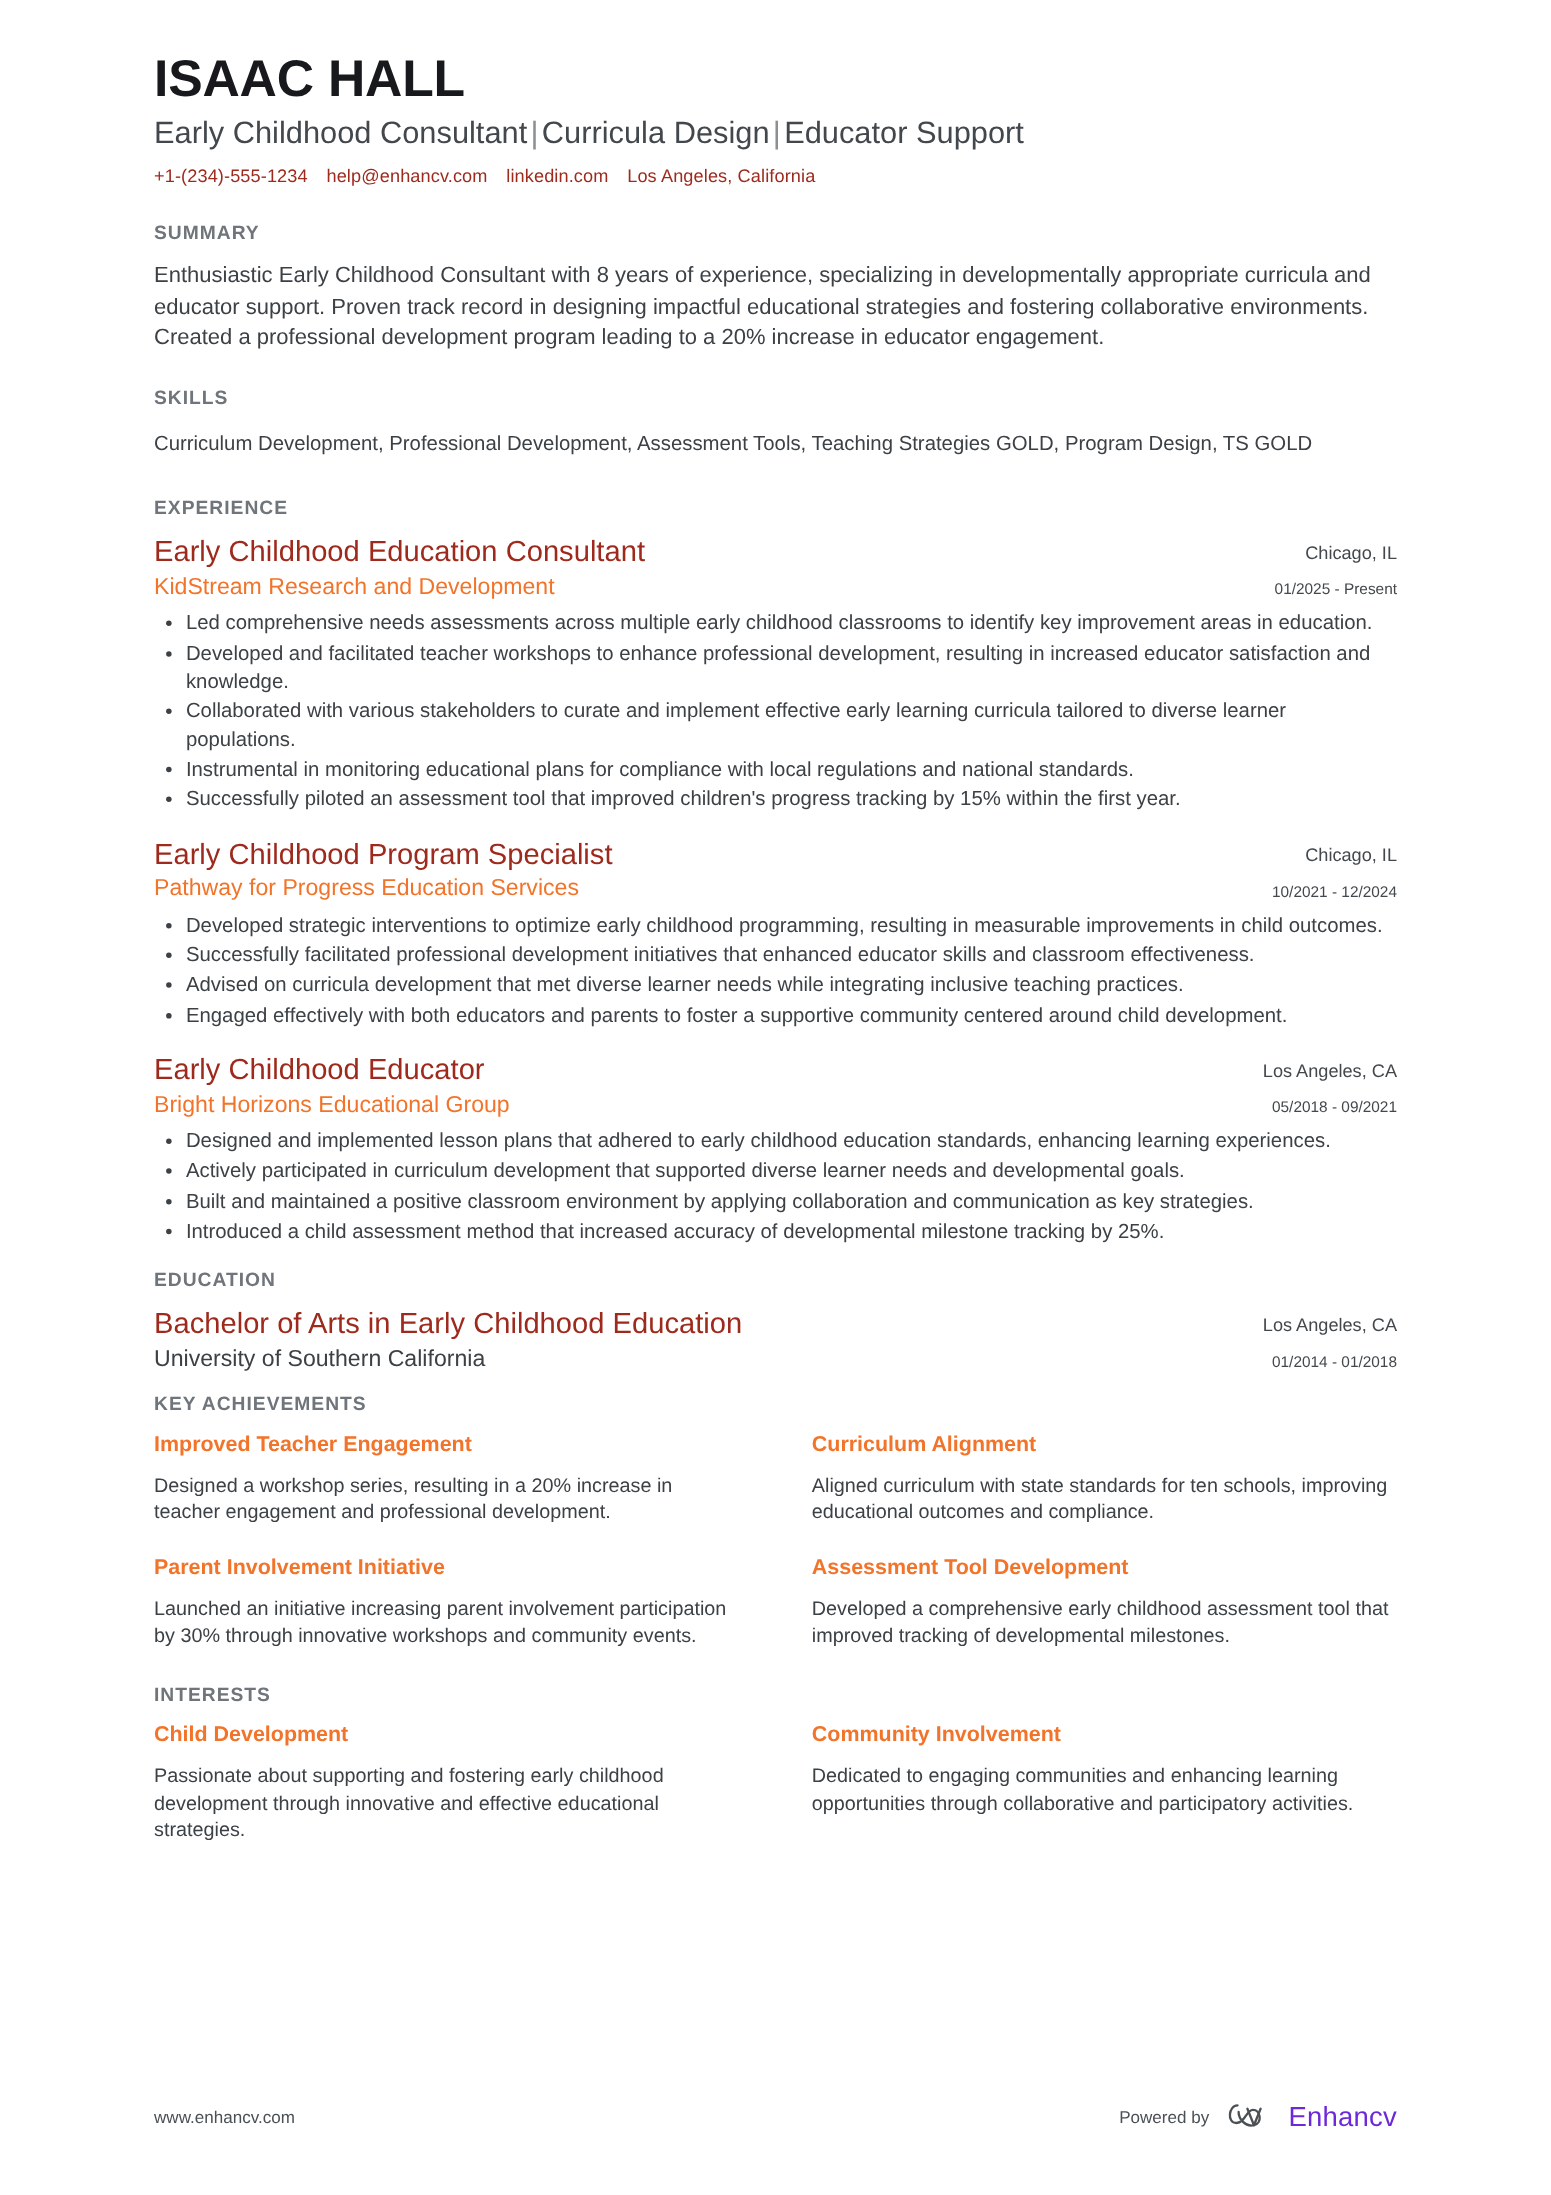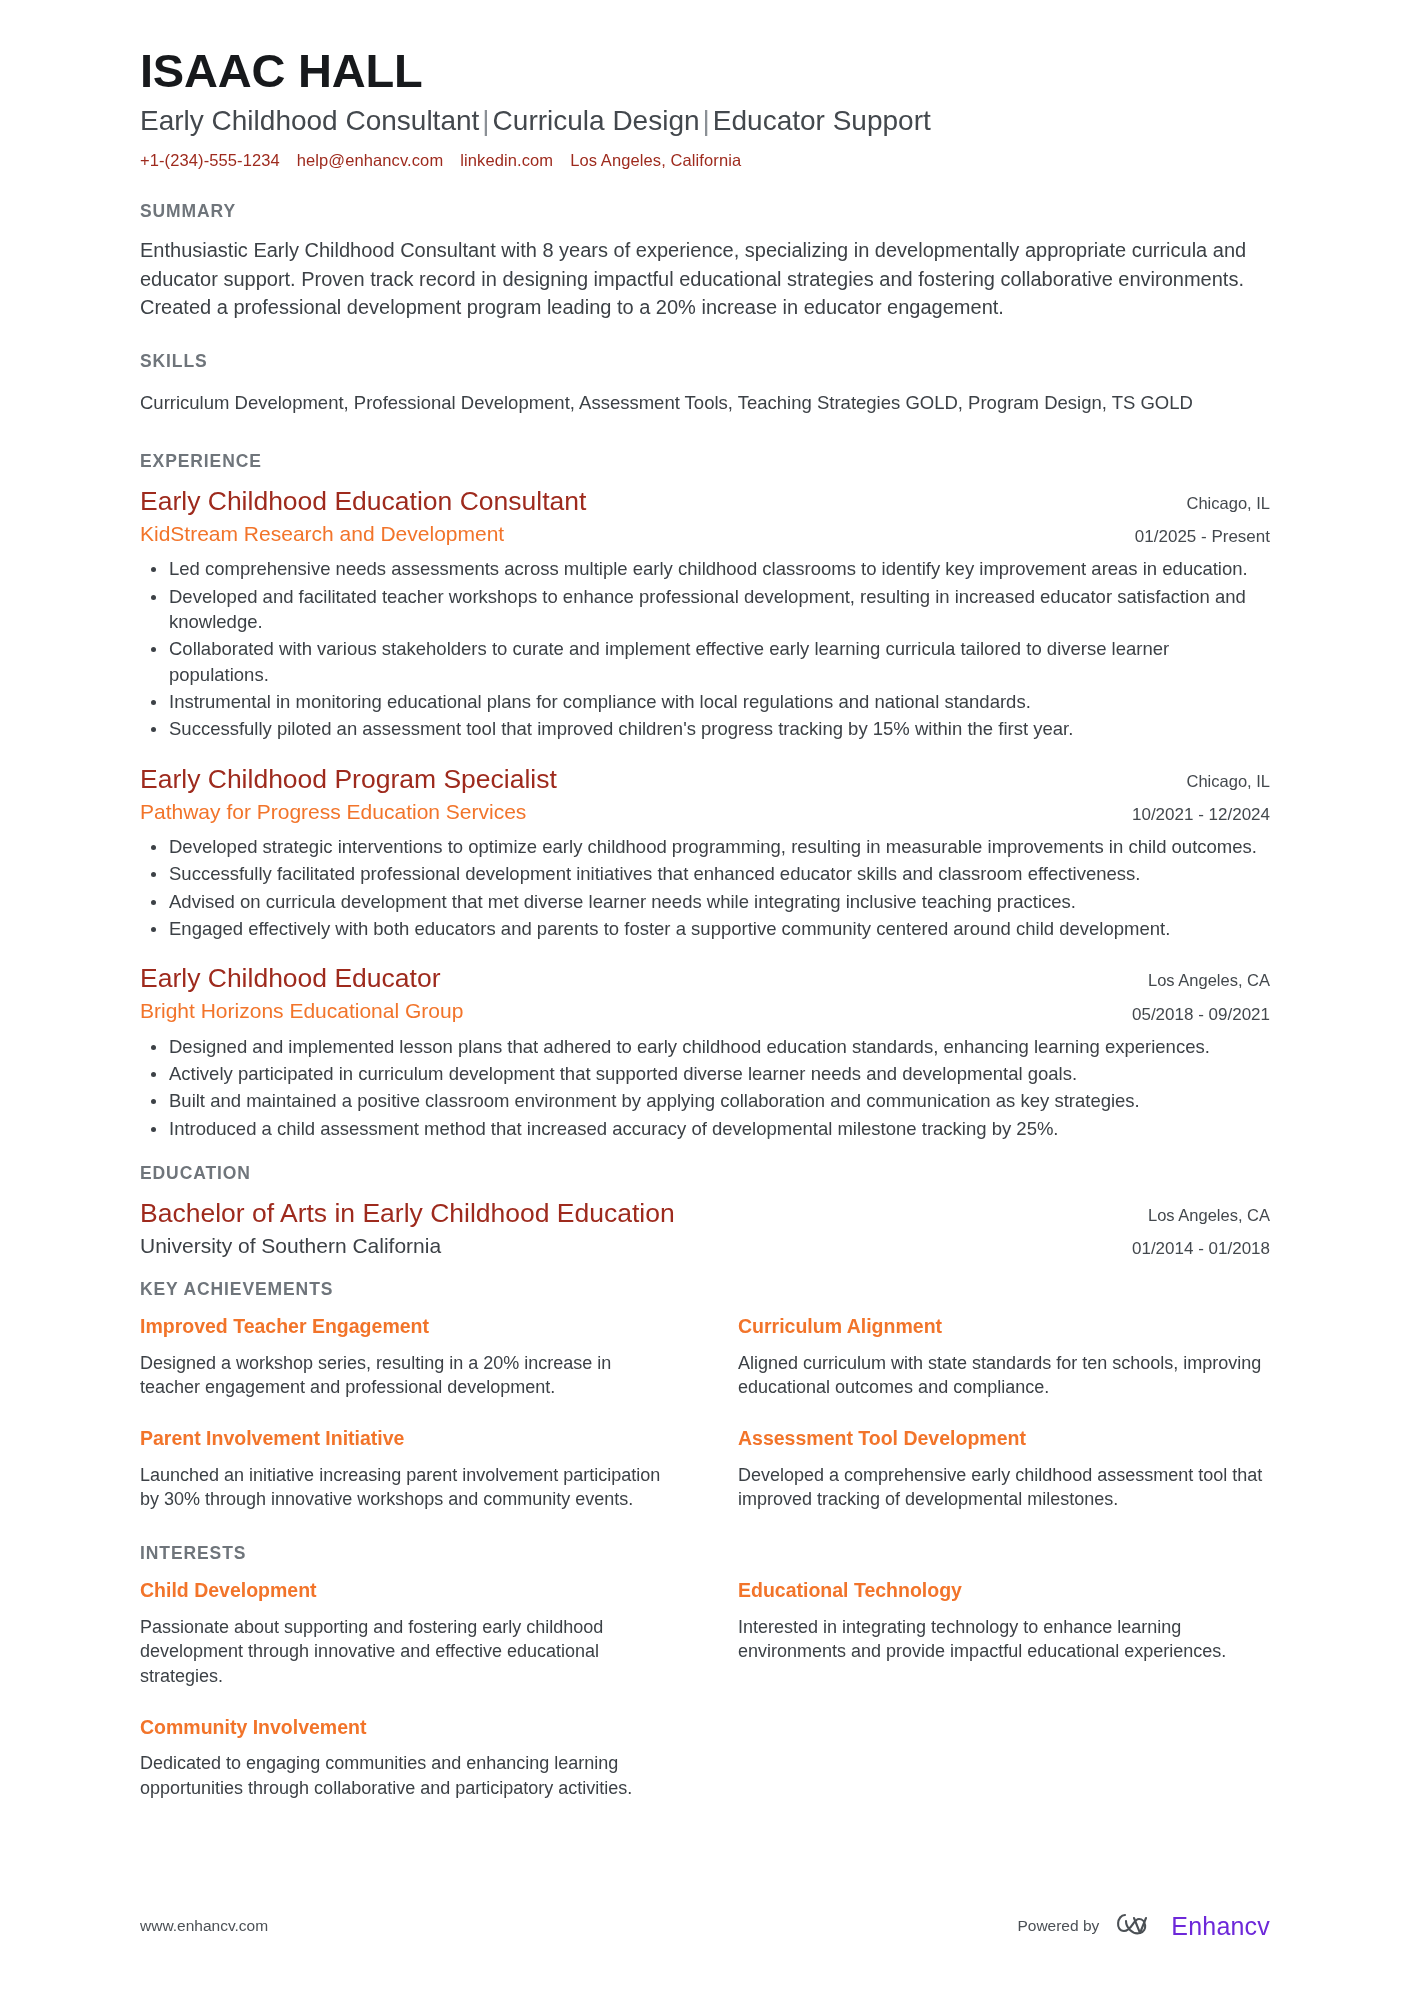--- a/index.html
+++ b/index.html
@@ -111,21 +111,21 @@
     margin: 0;
   }
   .entry-org.plain { color: #3c4146; }
   .entry-loc {
     font-size: 16.5px;
     color: #43484d;
     line-height: 1.35;
     margin: 0 0 12px 0;
   }
   .entry-date {
-    font-size: 17px;
+    font-size: 14px;
     color: #43484d;
     line-height: 1.35;
     margin: 0;
   }
 
   ul.bullets {
     list-style: none;
     margin: 7px 0 22px 0;
     padding: 0 0 0 27px;
   }
@@ -329,24 +329,20 @@
       </div>
     </div>
   </div>
 
   <div class="section interests-wrap">
     <div class="section-title">INTERESTS</div>
     <div class="grid2">
       <div class="card">
         <div class="card-title">Child Development</div>
         <p class="card-text">Passionate about supporting and fostering early childhood development through innovative and effective educational strategies.</p>
-      </div>
-      <div class="card">
-        <div class="card-title">Educational Technology</div>
-        <p class="card-text">Interested in integrating technology to enhance learning environments and provide impactful educational experiences.</p>
       </div>
       <div class="card">
         <div class="card-title">Community Involvement</div>
         <p class="card-text">Dedicated to engaging communities and enhancing learning opportunities through collaborative and participatory activities.</p>
       </div>
       <div class="card"></div>
     </div>
   </div>
 
   <div class="footer">

